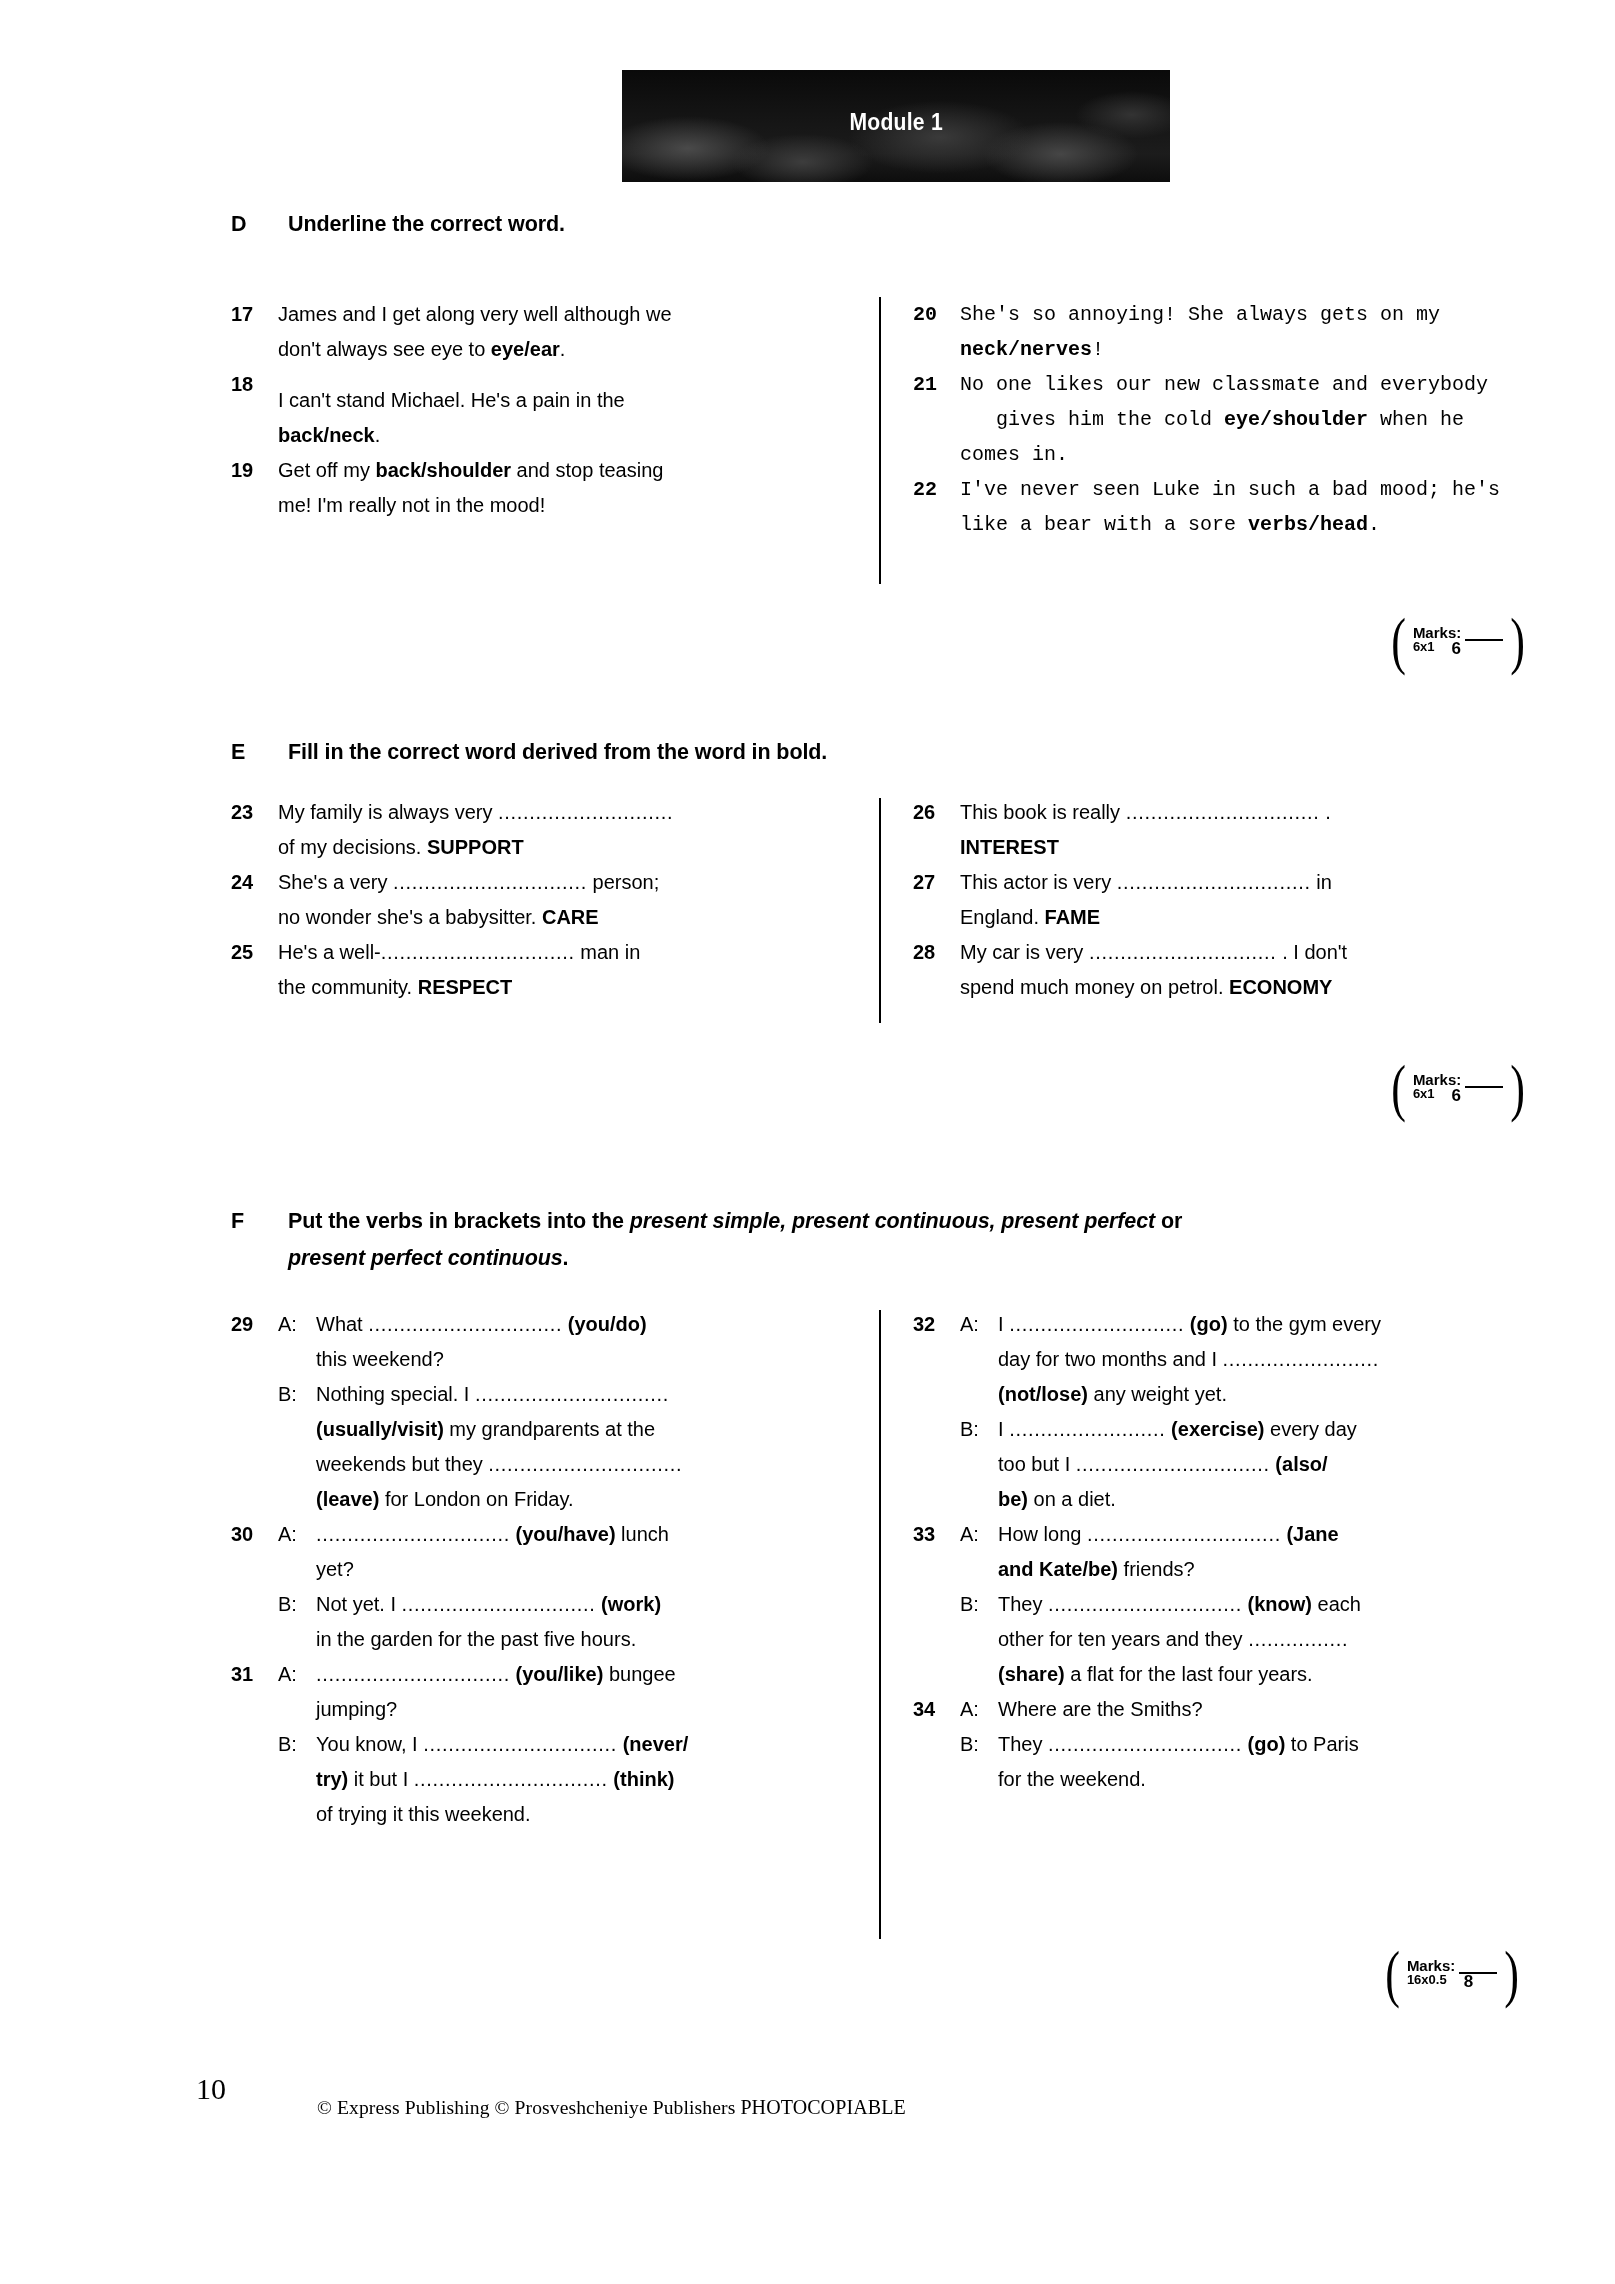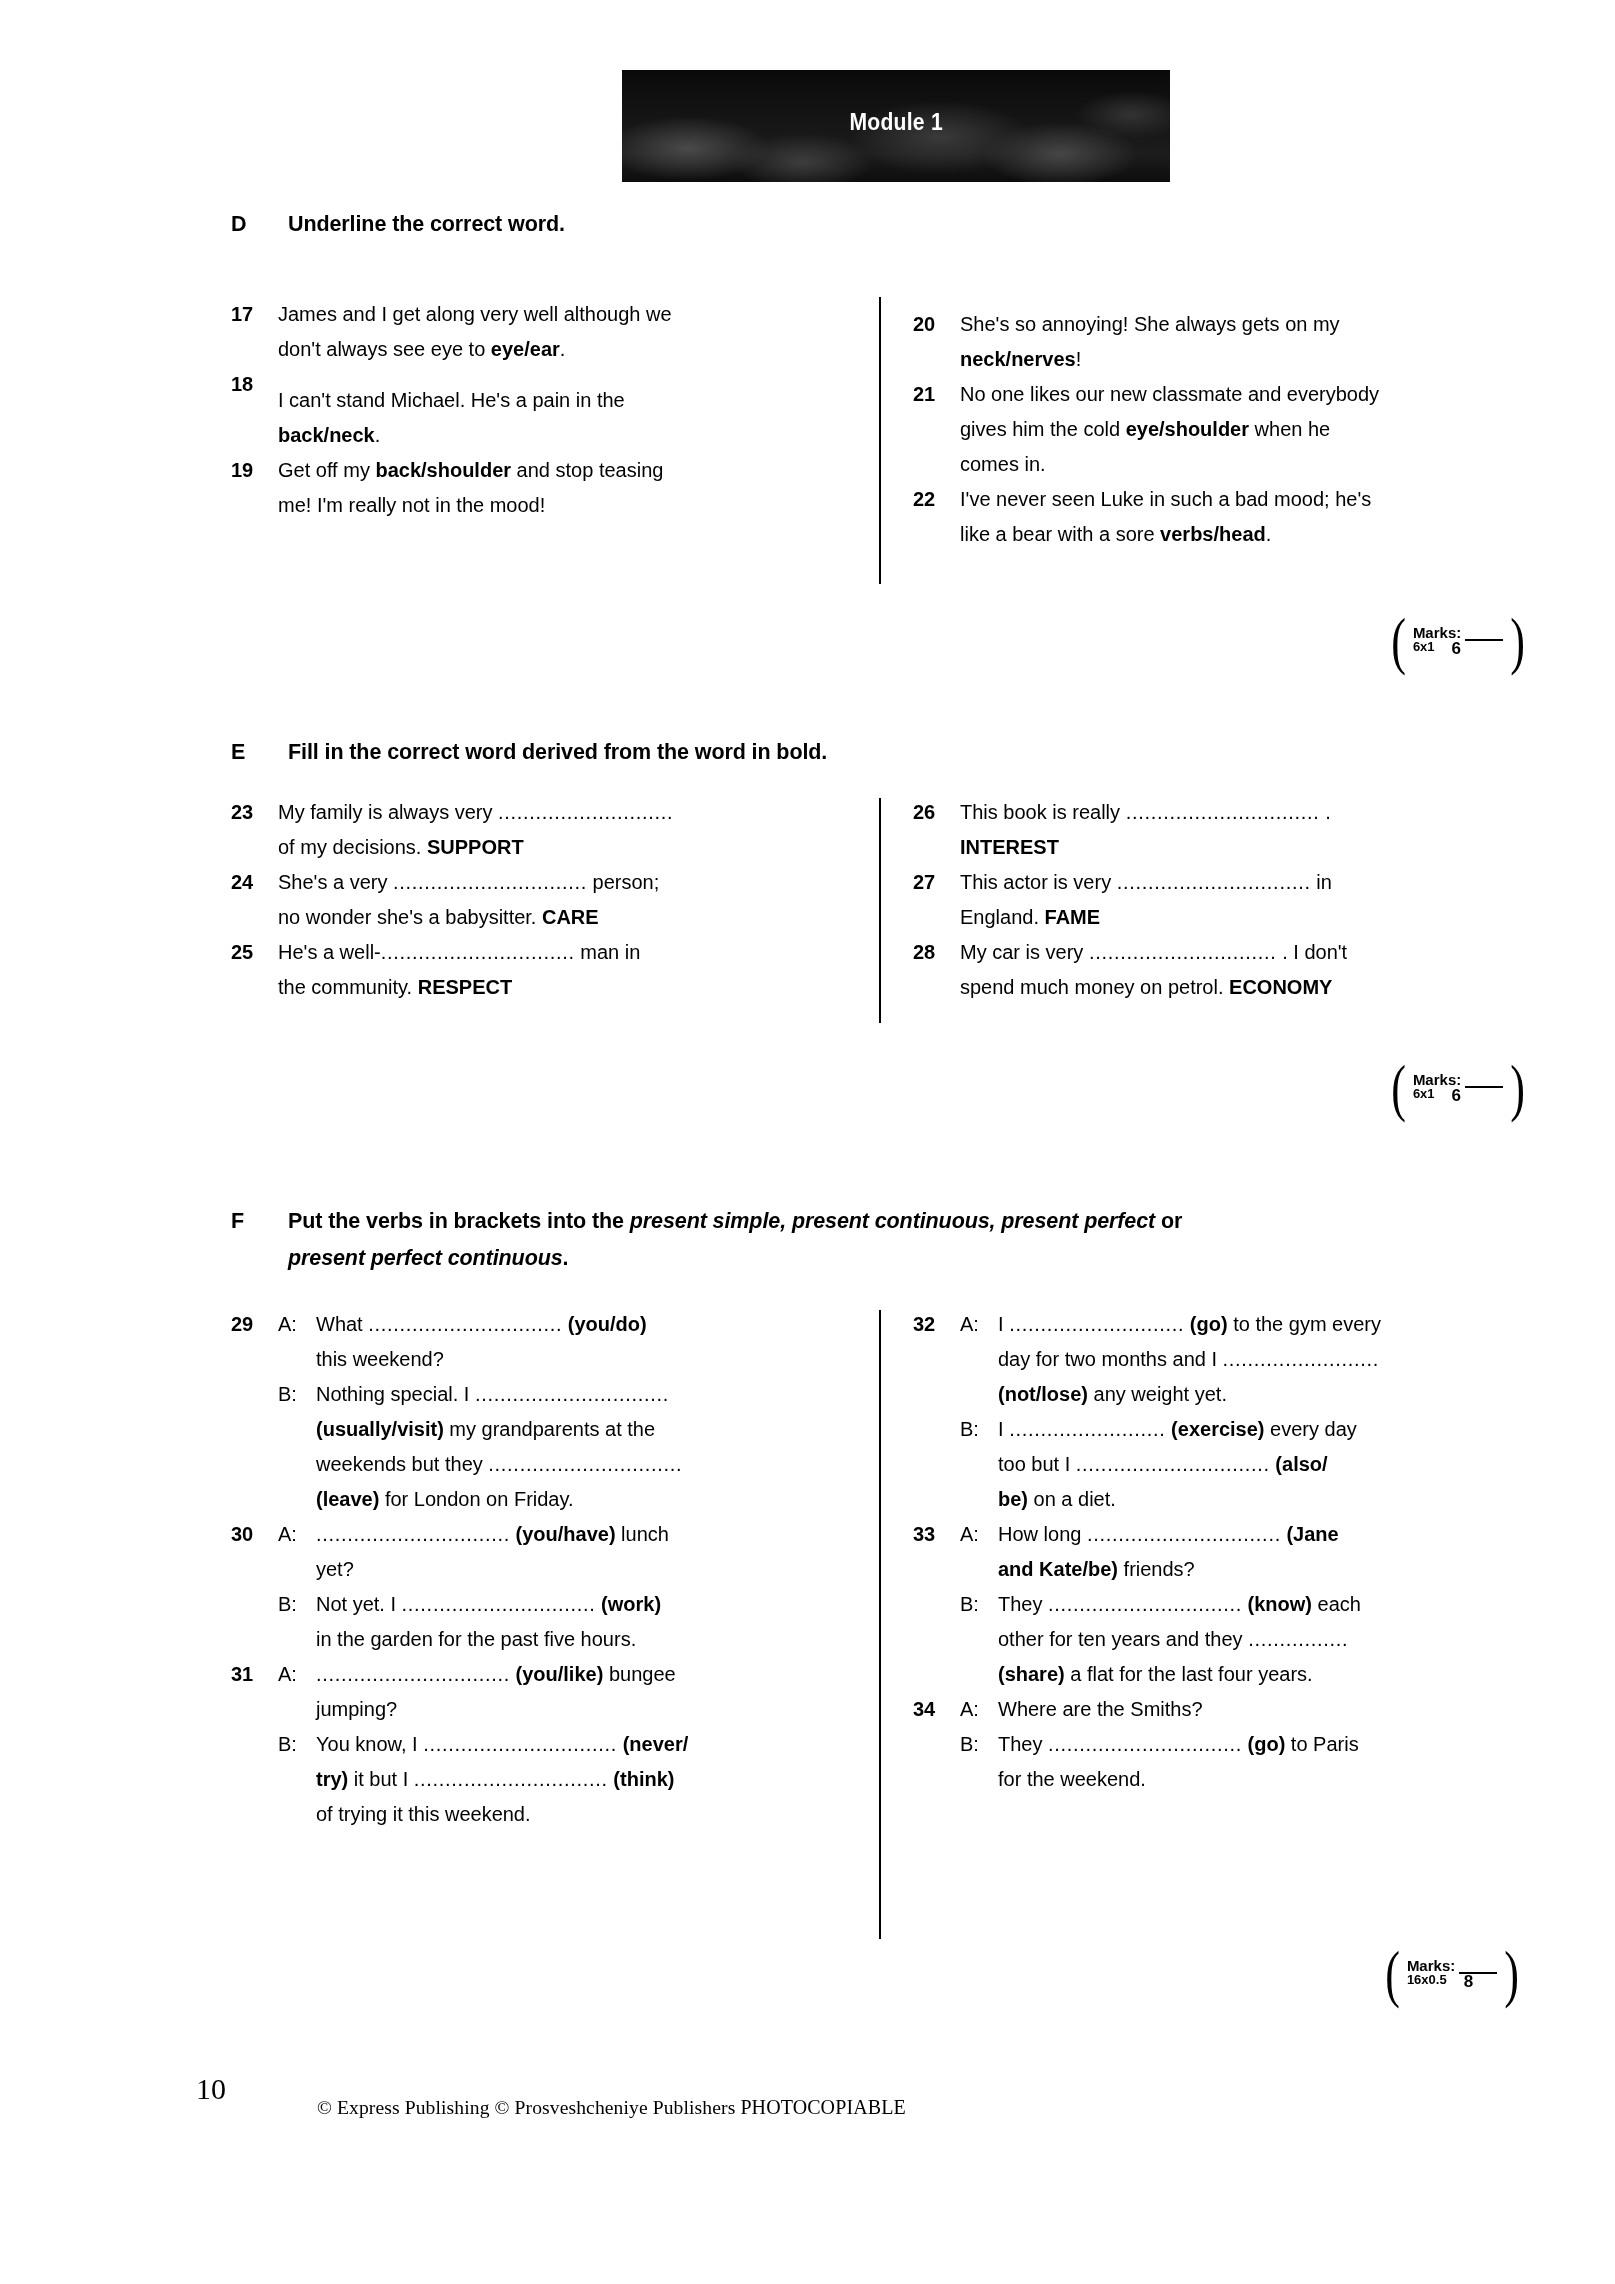--- a/index.html
+++ b/index.html
@@ -199,33 +199,33 @@
     </div>
     <div class="item">
       <span class="num">19</span>
       <span class="body">
         <span style="display:block;"><span>Get off my </span><span class="b">back/shoulder</span><span> and stop teasing</span></span>
         <span style="display:block;">me! I'm really not in the mood!</span>
       </span>
     </div>
   </div>
 
-  <div class="col" style="left:913px; top:307px; width:658px;">
+  <div class="col" style="left:913px; top:297px; width:658px;font-family:Liberation Mono, monospace;">
     <div class="item">
       <span class="num">20</span>
       <span class="body">
         <span class="just" style="display:block;">She's so annoying! She always gets on my</span>
         <span style="display:block;"><span class="b">neck/nerves</span><span>!</span></span>
       </span>
     </div>
     <div class="item">
       <span class="num">21</span>
       <span class="body">
         <span style="display:block;">No one likes our new classmate and everybody</span>
-        <span class="just" style="display:block;"><span>gives him the cold </span><span class="b">eye/shoulder</span><span> when he</span></span>
+        <span class="just" style="display:block;margin-left:36px;"><span>gives him the cold </span><span class="b">eye/shoulder</span><span> when he</span></span>
         <span style="display:block;">comes in.</span>
       </span>
     </div>
     <div class="item">
       <span class="num">22</span>
       <span class="body">
         <span style="display:block;">I've never seen Luke in such a bad mood; he's</span>
         <span style="display:block;"><span>like a bear with a sore </span><span class="b">verbs/head</span><span>.</span></span>
       </span>
     </div>

